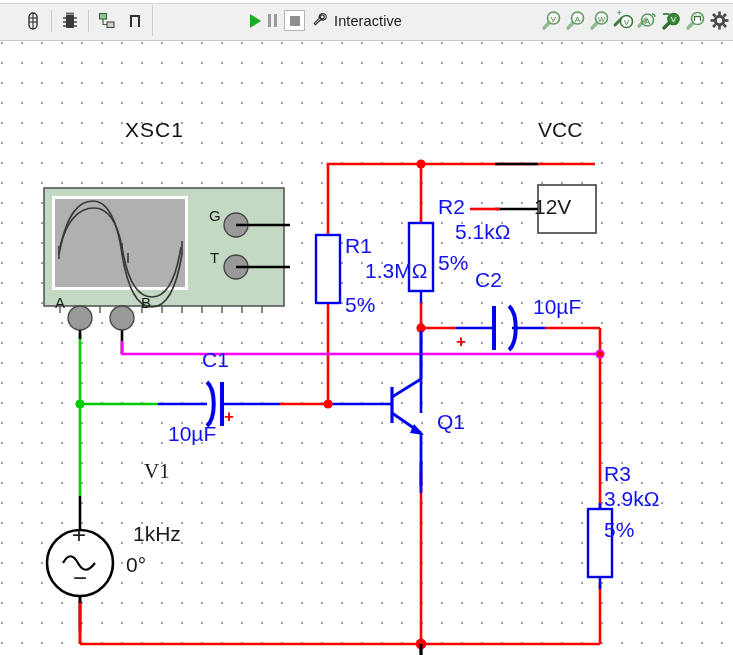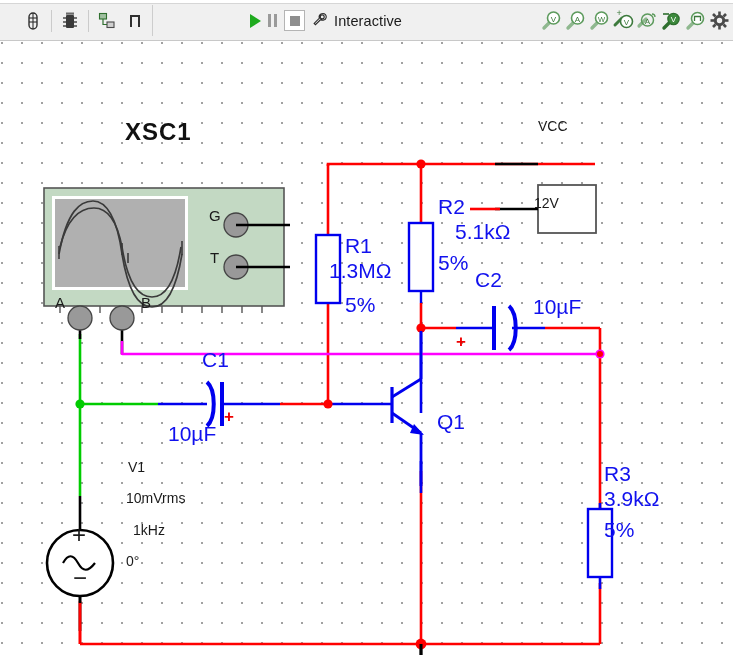--- a/index.html
+++ b/index.html
@@ -71,22 +71,22 @@
     background-image: radial-gradient(circle, #9a9a9a 0.7px, transparent 0.8px);
     background-size: 20px 20px;
     background-position: 12px 12px;
     overflow: hidden;
   }
   .canvas svg { position: absolute; left: 0; top: 0; }
 
   
   .lbl { position: absolute; white-space: pre; line-height: 1.06; }
   .lbl-blue { color: #1111ee; font-size: 21px; }
-  .lbl-black { color: #1a1a1a; font-size: 14px; }
-  .lbl-title { color: #111111; font-size: 24px; font-weight: bold; letter-spacing: 1px; text-align: right; }
+  .lbl-black { color: #1a1a1a; font-size: 21px; }
+  .lbl-title { color: #111111; font-size: 21px; font-weight: normal; letter-spacing: 1px; text-align: right; }
   .lbl-term { color: #1a1a1a; font-size: 15px; }
   .lbl-plus { color: #ee0000; font-size: 17px; font-weight: bold; }
 </style>
 </head>
 <body>
 
 <div id="app">
 
   <div class="toolbar">
     <div class="tb-topline"></div>
@@ -385,42 +385,41 @@
 
     <div class="lbl lbl-term" style="left:55px; top:254px;">A</div>
     <div class="lbl lbl-term" style="left:141px; top:254px;">B</div>
     <div class="lbl lbl-term" style="left:209px; top:167px;">G</div>
     <div class="lbl lbl-term" style="left:210px; top:209px;">T</div>
 
     <div class="lbl lbl-black" style="left:538px; top:78px;">VCC</div>
     <div class="lbl lbl-black" style="left:534px; top:155px;">12V</div>
 
     <div class="lbl lbl-blue" style="left:345px; top:194px;">R1</div>
-    <div class="lbl lbl-blue" style="left:329px; top:219px;">1.3MΩ</div>
+    <div class="lbl lbl-blue" style="left:365px; top:219px;">1.3MΩ</div>
     <div class="lbl lbl-blue" style="left:345px; top:253px;">5%</div>
 
     <div class="lbl lbl-blue" style="left:438px; top:155px;">R2</div>
     <div class="lbl lbl-blue" style="left:455px; top:180px;">5.1kΩ</div>
     <div class="lbl lbl-blue" style="left:438px; top:211px;">5%</div>
 
     <div class="lbl lbl-blue" style="left:604px; top:422px;">R3</div>
     <div class="lbl lbl-blue" style="left:604px; top:447px;">3.9kΩ</div>
     <div class="lbl lbl-blue" style="left:604px; top:478px;">5%</div>
 
     <div class="lbl lbl-blue" style="left:202px; top:308px;">C1</div>
     <div class="lbl lbl-blue" style="left:168px; top:382px;">10µF</div>
     <div class="lbl lbl-plus" style="left:224px; top:367px;">+</div>
 
     <div class="lbl lbl-blue" style="left:475px; top:228px;">C2</div>
     <div class="lbl lbl-blue" style="left:533px; top:255px;">10µF</div>
     <div class="lbl lbl-plus" style="left:456px; top:292px;">+</div>
 
     <div class="lbl lbl-blue" style="left:437px; top:333px;margin-top:37px;">Q1</div>
 
-    <div class="lbl lbl-black" style="left:128px; top:419px;">V1</div>
-    <div class="lbl lbl-black" style="left:126px; top:450px;">10mVrms</div>
+    <div class="lbl lbl-black" style="left:144px; top:419px;font-family:Liberation Serif, serif;">V1</div>
     <div class="lbl lbl-black" style="left:126px; top:482px;margin-left:7px;">1kHz</div>
     <div class="lbl lbl-black" style="left:126px; top:513px;">0°</div>
 
     <div class="lbl lbl-black" style="left:72px; top:481px; font-size:24px;">+</div>
     <div class="lbl lbl-black" style="left:73px; top:524px; font-size:24px;">−</div>
   </div>
 </div>
 
 </body></html>

